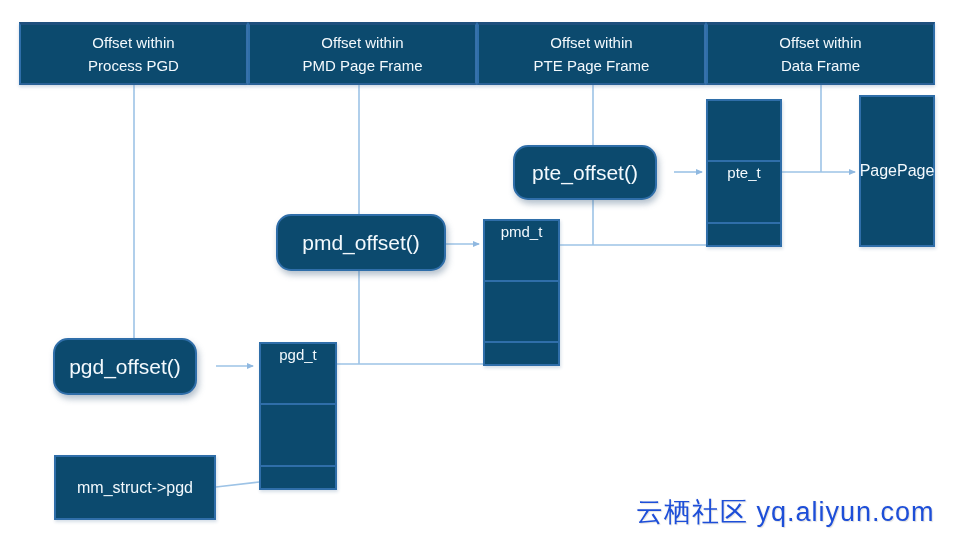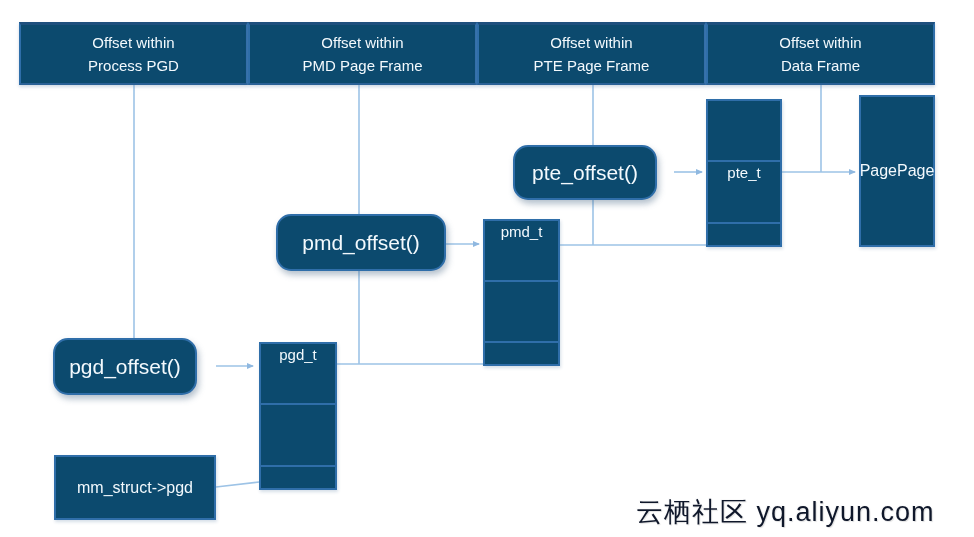--- a/index.html
+++ b/index.html
@@ -56,21 +56,21 @@
 
   .pf { flex-direction: row; font-size: 16px; line-height: 1.55; box-shadow: 1px 2px 3px rgba(120,150,180,0.30); }
 
   .watermark {
     position: absolute;
     left: 636px;
     top: 494px;
     width: 330px;
     font-size: 27px;
     letter-spacing: 1px;
-    color: #0f172a;
+    color: #1d4ed8;
     text-shadow: -1px -1px 0 #fafafa, 1px 1px 1px #e0e0e0;
     white-space: nowrap;
     user-select: none;
   }
 </style>
 </head>
 <body>
 
 <div class="stage">
 

